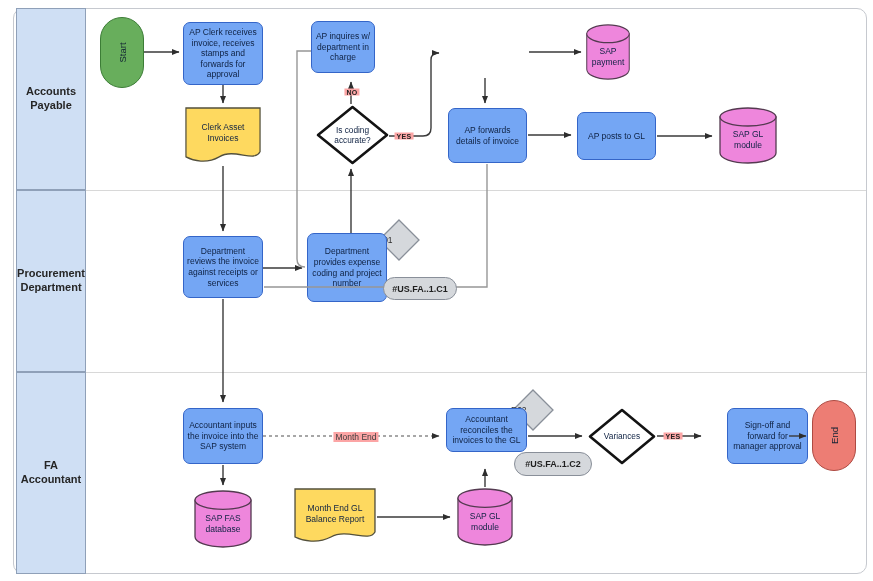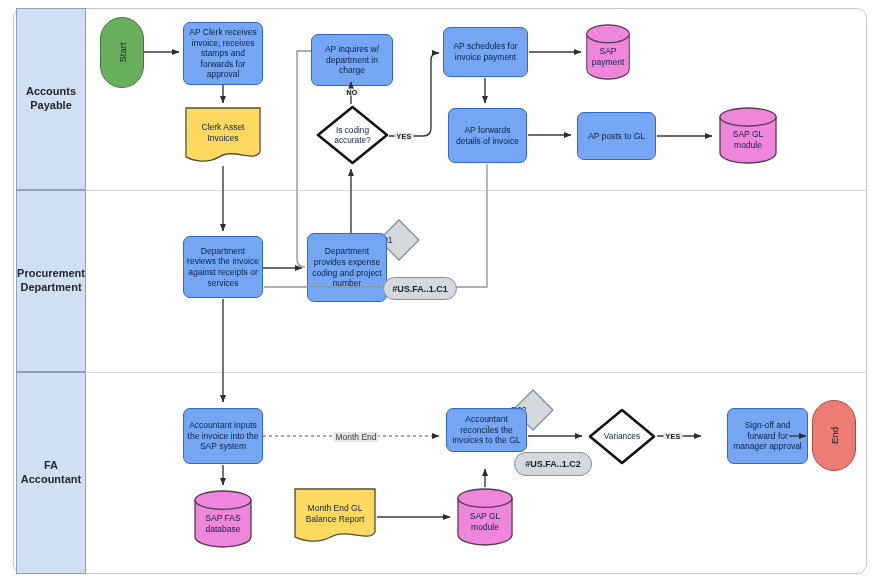--- a/index.html
+++ b/index.html
@@ -39,21 +39,21 @@
   .cyl .nlabel{padding-top:10px;}
   .doc .nlabel{padding-bottom:8px;}
   .decision .nlabel{font-size:8.3px;}
   #connectors{position:absolute;left:0;top:0;width:873px;height:581px;z-index:8;pointer-events:none;}
   .rbadge{position:absolute;z-index:4;display:flex;align-items:center;justify-content:flex-start;}
   .rbadge span{position:relative;z-index:2;font-size:8.5px;color:#2e2e2e;}
   .pill{position:absolute;z-index:9;background:var(--badge-fill);border:1.2px solid var(--badge-border);
     border-radius:12px;display:flex;align-items:center;justify-content:center;box-sizing:border-box;}
   .pill span{font-size:9px;font-weight:bold;color:#1f1f1f;}
   .edge-label{position:absolute;z-index:9;transform:translate(-50%,-50%);
-    background:#e5e5e5;padding:0 2px;font-size:7px;font-weight:bold;color:#222;letter-spacing:.3px;}
+    background:#fca5a5;padding:0 2px;font-size:7px;font-weight:bold;color:#222;letter-spacing:.3px;}
   .edge-label.plain{font-weight:normal;font-size:8.5px;color:#3c3c3c;letter-spacing:0;}
 </style>
 </head>
 <body>
 
 <div id="canvas">
 
   <div class="frame"></div>
   <div class="divider" style="top:190px"></div>
   <div class="divider" style="top:372px"></div>
@@ -89,34 +89,31 @@
     <span class="nlabel">AP Clerk receives invoice, receives stamps and forwards for approval</span>
   </div>
 
   <div class="node doc" style="left:185px;top:107px;width:76px;height:59px">
     <svg class="shape-svg" viewBox="0 0 80 58" preserveAspectRatio="none">
       <path d="M1,1 L79,1 L79,44 C73,55 52,40 36,49 C23,56 9,53 1,49 Z" style="fill:var(--document-fill);stroke:var(--document-border);stroke-width:1.3"></path>
     </svg>
     <span class="nlabel">Clerk Asset Invoices</span>
   </div>
 
-  <div class="node process" style="left:311px;top:34px;width:82px;height:52px">
+  <div class="node process" style="left:311px;top:21px;width:64px;height:52px">
     <span class="nlabel">AP inquires w/ department in charge</span>
   </div>
 
   <div class="node decision" style="left:316px;top:105px;width:73px;height:60px">
     <svg class="shape-svg" viewBox="0 0 73 60" preserveAspectRatio="none">
       <polygon points="36.5,2 71,30 36.5,58 2,30" style="fill:var(--decision-fill);stroke:var(--decision-border);stroke-width:2.6;stroke-linejoin:round"></polygon>
     </svg>
     <span class="nlabel">Is coding accurate?</span>
   </div>
 
-  <div class="node process" style="left:443px;top:27px;width:85px;height:50px">
-    <span class="nlabel">AP schedules for invoice payment</span>
-  </div>
 
   <div class="node cyl" style="left:586px;top:24px;width:44px;height:56px">
     <svg class="shape-svg" viewBox="0 0 58 57" preserveAspectRatio="none">
       <path d="M1,10 L1,46 C1,51.5 13.5,56 29,56 C44.5,56 57,51.5 57,46 L57,10 Z" style="fill:var(--database-fill);stroke:var(--database-border);stroke-width:1.3"></path>
       <ellipse cx="29" cy="10" rx="28" ry="9" style="fill:var(--database-fill);stroke:var(--database-border);stroke-width:1.3"></ellipse>
     </svg>
     <span class="nlabel">SAP payment</span>
   </div>
 
   <div class="node process" style="left:577px;top:112px;width:79px;height:48px">

